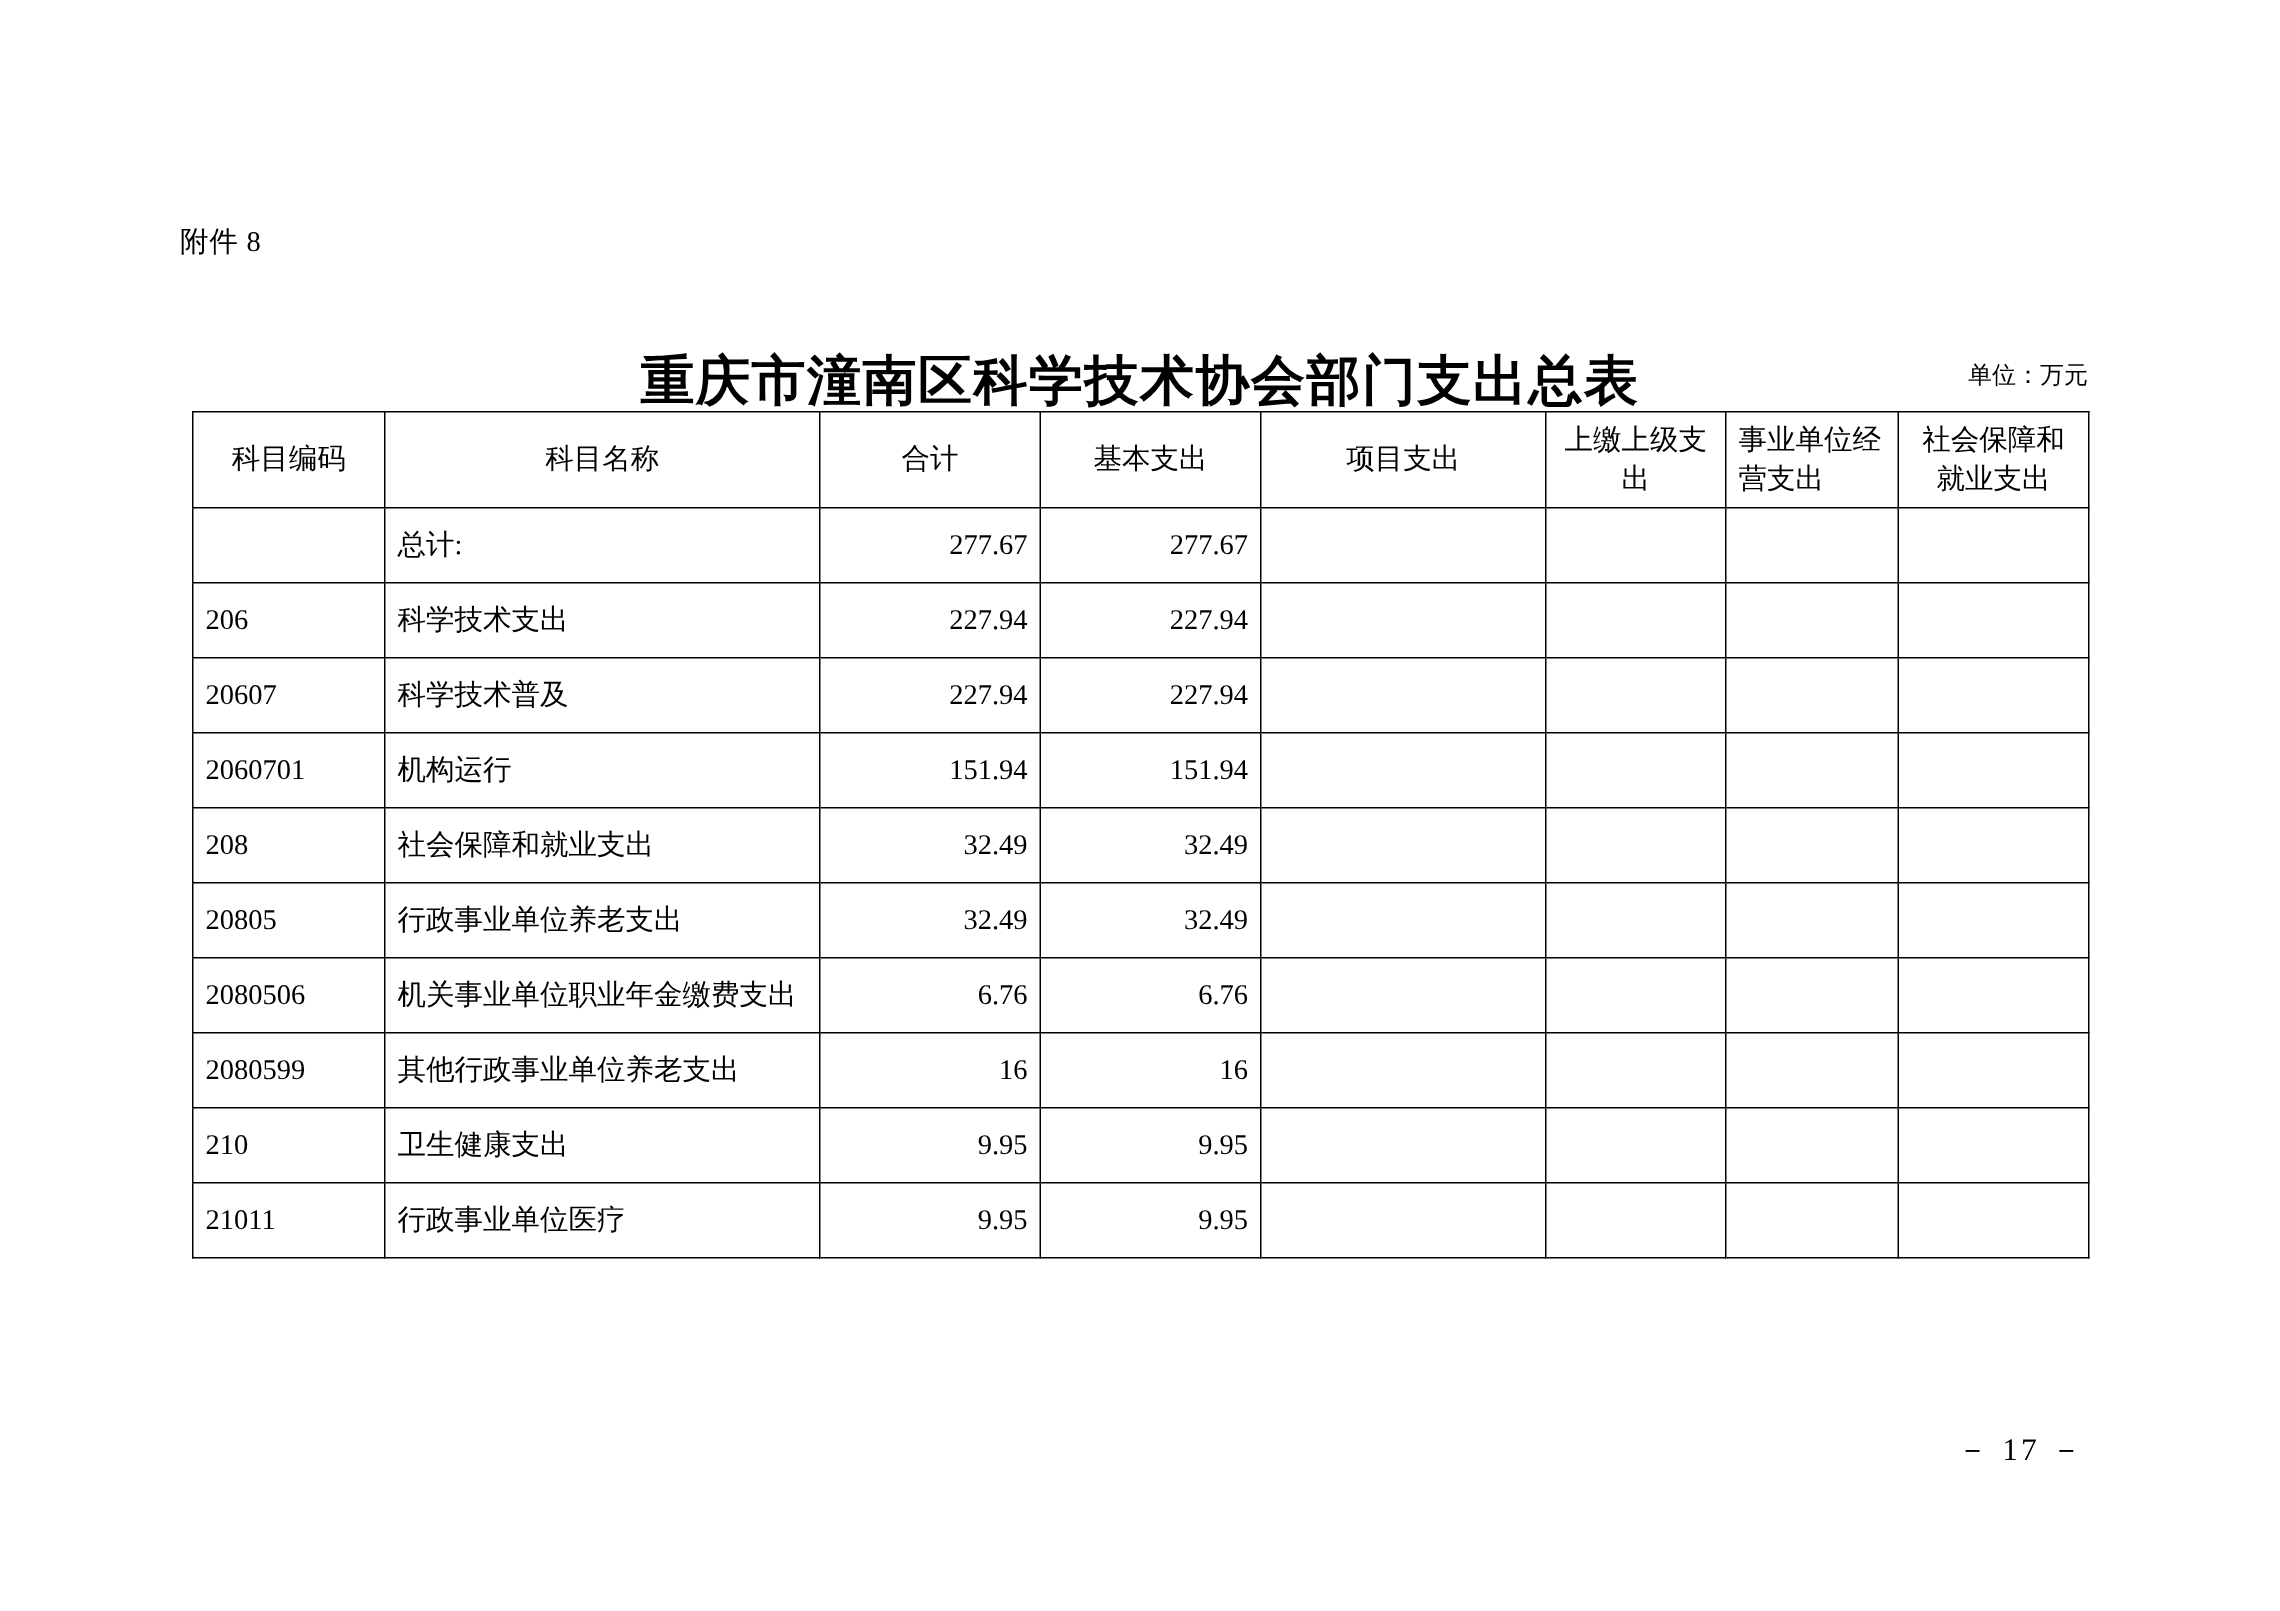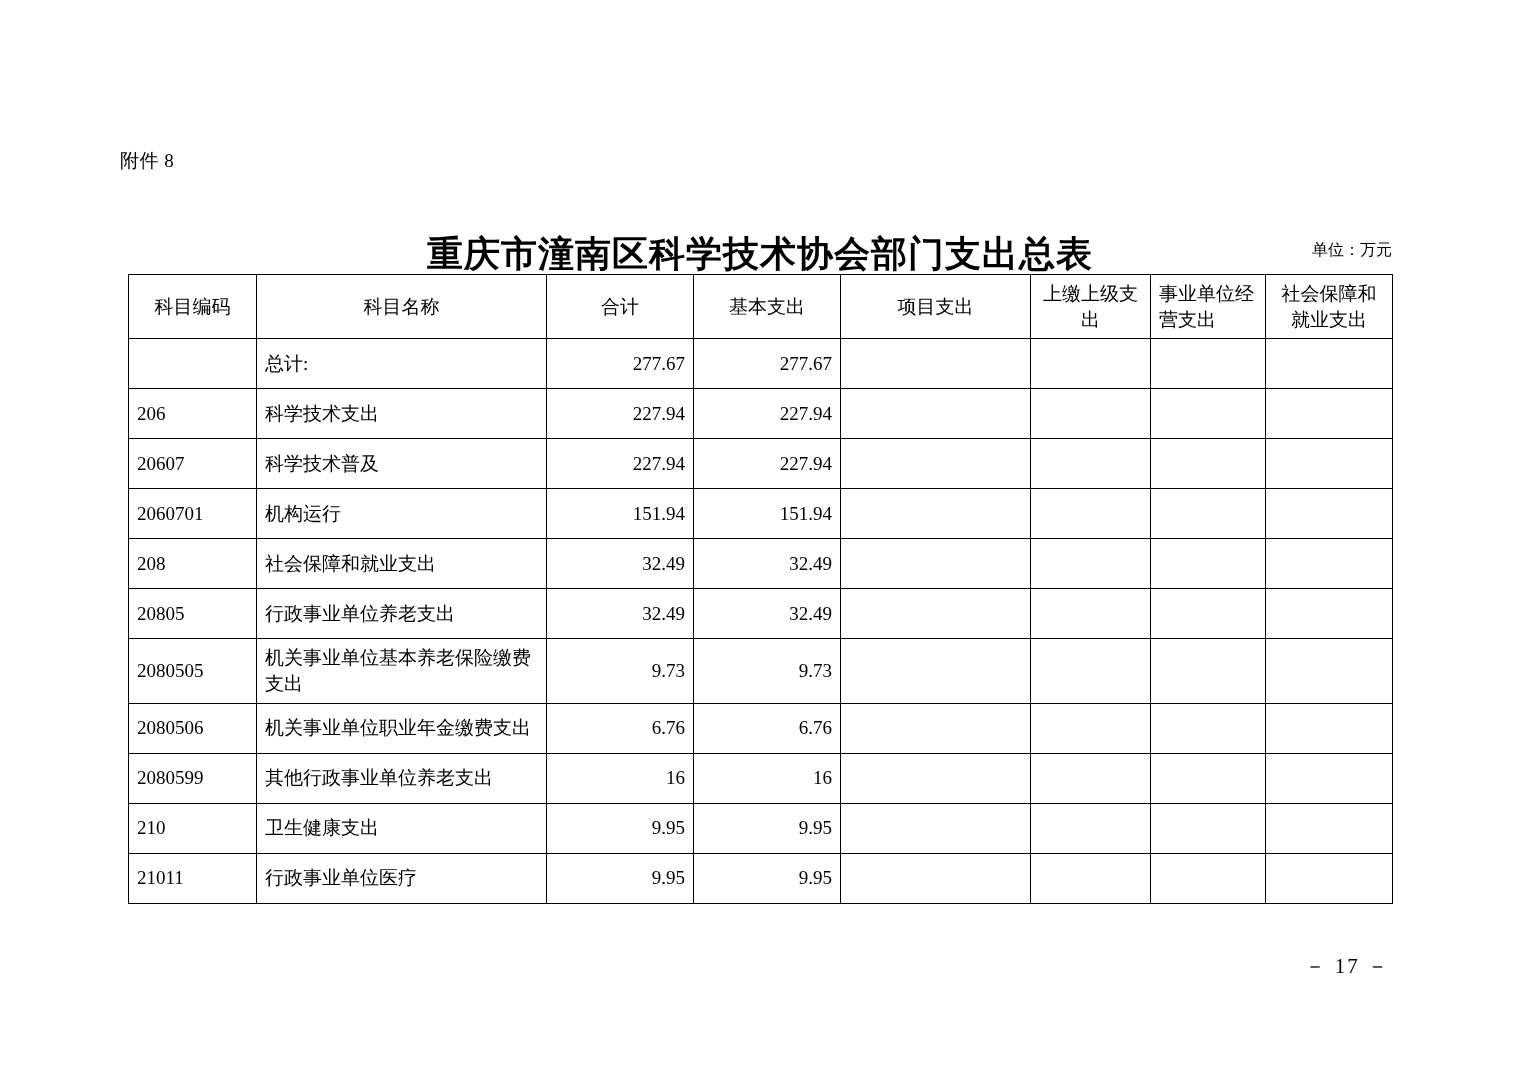--- a/index.html
+++ b/index.html
@@ -165,30 +165,20 @@
           <td class="c-code">20805</td>
           <td class="c-name">行政事业单位养老支出</td>
           <td class="c-total">32.49</td>
           <td class="c-basic">32.49</td>
           <td class="c-project"></td>
           <td class="c-upper"></td>
           <td class="c-biz"></td>
           <td class="c-sub"></td>
         </tr>
         <tr>
-          <td class="c-code">2080505</td>
-          <td class="c-name">机关事业单位基本养老保险缴费支出</td>
-          <td class="c-total">9.73</td>
-          <td class="c-basic">9.73</td>
-          <td class="c-project"></td>
-          <td class="c-upper"></td>
-          <td class="c-biz"></td>
-          <td class="c-sub"></td>
-        </tr>
-        <tr>
           <td class="c-code">2080506</td>
           <td class="c-name">机关事业单位职业年金缴费支出</td>
           <td class="c-total">6.76</td>
           <td class="c-basic">6.76</td>
           <td class="c-project"></td>
           <td class="c-upper"></td>
           <td class="c-biz"></td>
           <td class="c-sub"></td>
         </tr>
         <tr>

